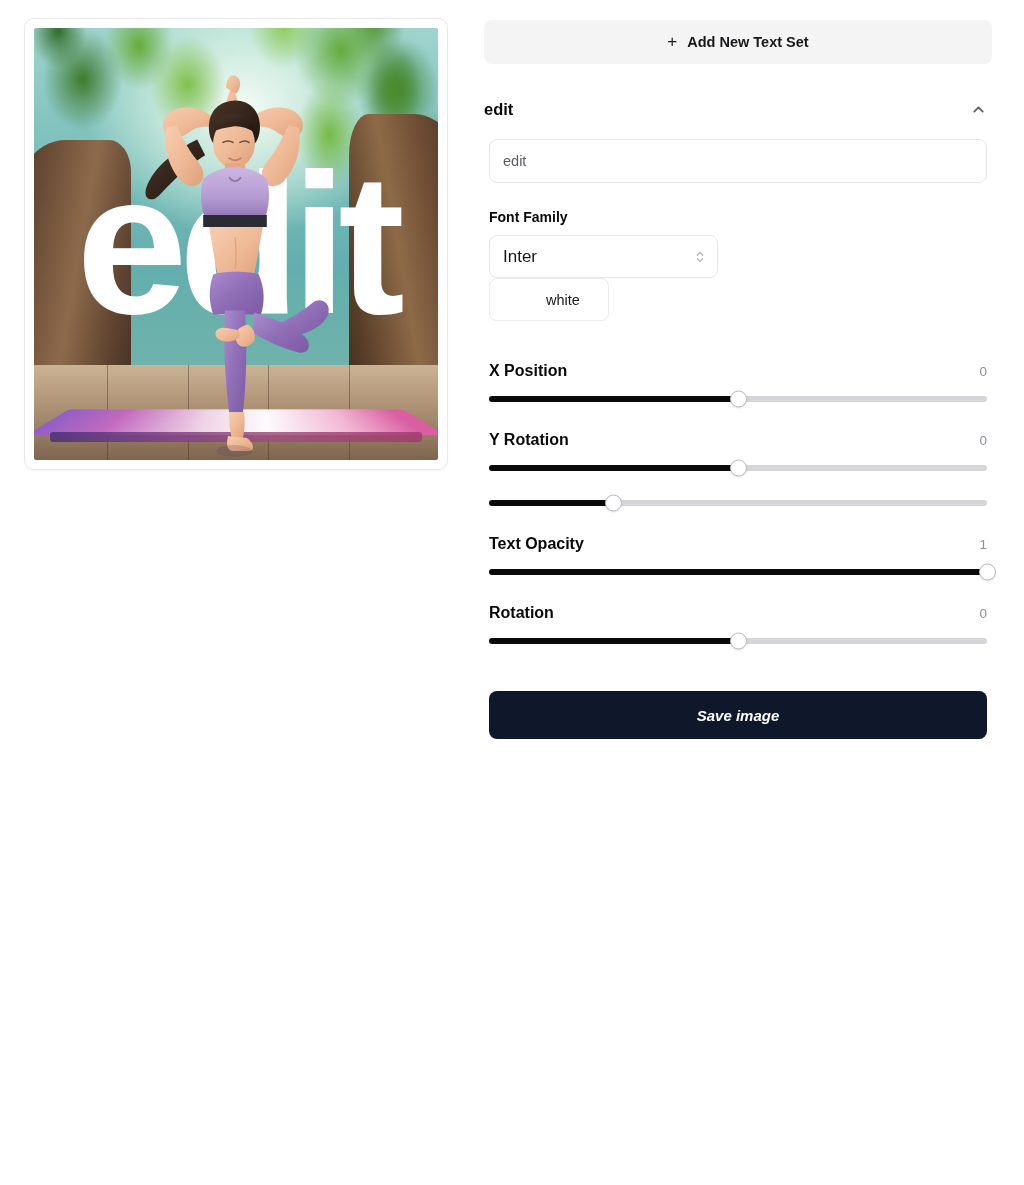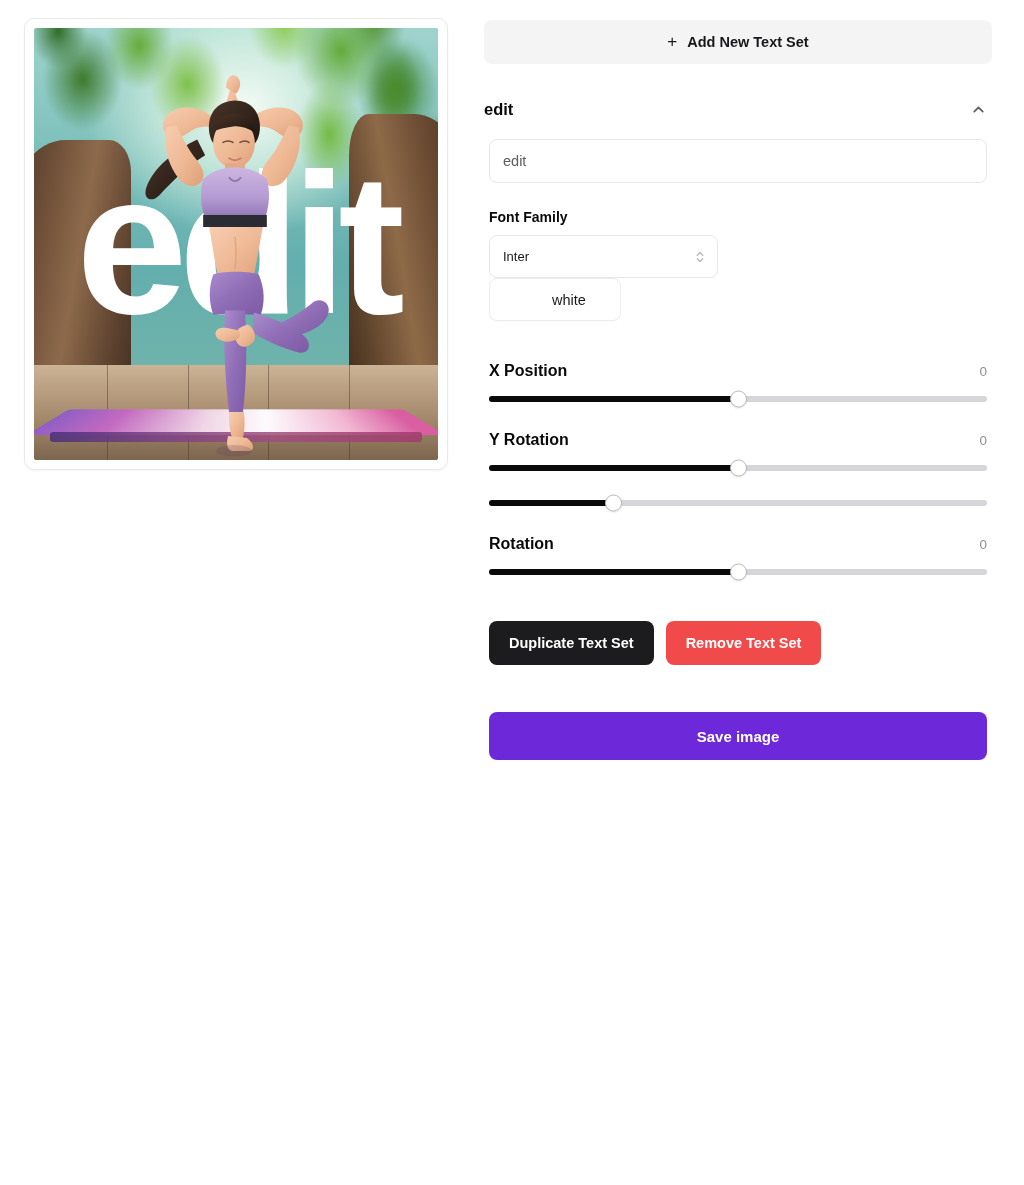--- a/index.html
+++ b/index.html
@@ -213,38 +213,38 @@
     width: 229px;
     height: 43px;
   }
   .select-box {
     width: 100%;
     height: 100%;
     border: 1px solid #e7e7ea;
     border-radius: 8px;
     background: #fff;
     padding: 0 34px 0 13px;
-    font-size: 13px;
+    font-size: 17px;
     color: #18181b;
     font-family: "Liberation Sans", sans-serif;
     display: flex;
     align-items: center;
     cursor: pointer;
   }
   .select-stepper {
     position: absolute;
     right: 12px; top: 50%;
     transform: translateY(-50%);
     width: 12px; height: 16px;
     opacity: .45;
     pointer-events: none;
   }
 
   .color-btn {
-    width: 132px;
+    width: 120px;
     height: 43px;
     border: 1px solid #ececef;
     border-radius: 8px;
     background: #fff;
     font-size: 14.5px;
     color: #18181b;
     font-family: "Liberation Sans", sans-serif;
     cursor: pointer;
     display: flex;
     align-items: center;
@@ -318,28 +318,29 @@
     cursor: pointer;
     font-family: "Liberation Sans", sans-serif;
     padding: 0 20px;
   }
   .btn-dark { background: #1c1c1f; }
   .btn-danger { background: #f14a4a; }
 
   .save-btn {
     margin: 47px 5px 0 5px;
     height: 48px;
-    background: #6d28d9;
+    background: #0f172a;
     border: none;
     border-radius: 8px;
     color: #fff;
     font-size: 15px;
     font-weight: 700;
     cursor: pointer;
     font-family: "Liberation Sans", sans-serif;
+    font-style: italic;
   }
 </style>
 </head>
 <body>
 
 <div class="app">
 
   <div class="preview-col">
     <div class="preview-card">
       <div class="canvas-wrap">
@@ -486,35 +487,41 @@
       </div>
 
       <div class="slider-group">
         <div class="track">
           <div class="fill" style="width: 25%;"></div>
           <div class="thumb" style="left: 25%;"></div>
         </div>
       </div>
 
 
+      <div class="slider-group">
+        <div class="slider-head">
+          <span class="slider-name">Text Opacity</span>
+          <span class="slider-value">1</span>
+        </div>
+        <div class="track">
+          <div class="fill" style="width: 100%;"></div>
+          <div class="thumb" style="left: 100%;"></div>
+        </div>
+      </div>
 
       <div class="slider-group">
         <div class="slider-head">
           <span class="slider-name">Rotation</span>
           <span class="slider-value">0</span>
         </div>
         <div class="track">
           <div class="fill" style="width: 50%;"></div>
           <div class="thumb" style="left: 50%;"></div>
         </div>
       </div>
 
     </div>
 
-    <div class="actions">
-      <button class="btn btn-dark">Duplicate Text Set</button>
-      <button class="btn btn-danger">Remove Text Set</button>
-    </div>
 
     <button class="save-btn">Save image</button>
 
   </div>
 </div>
 
 </body></html>

